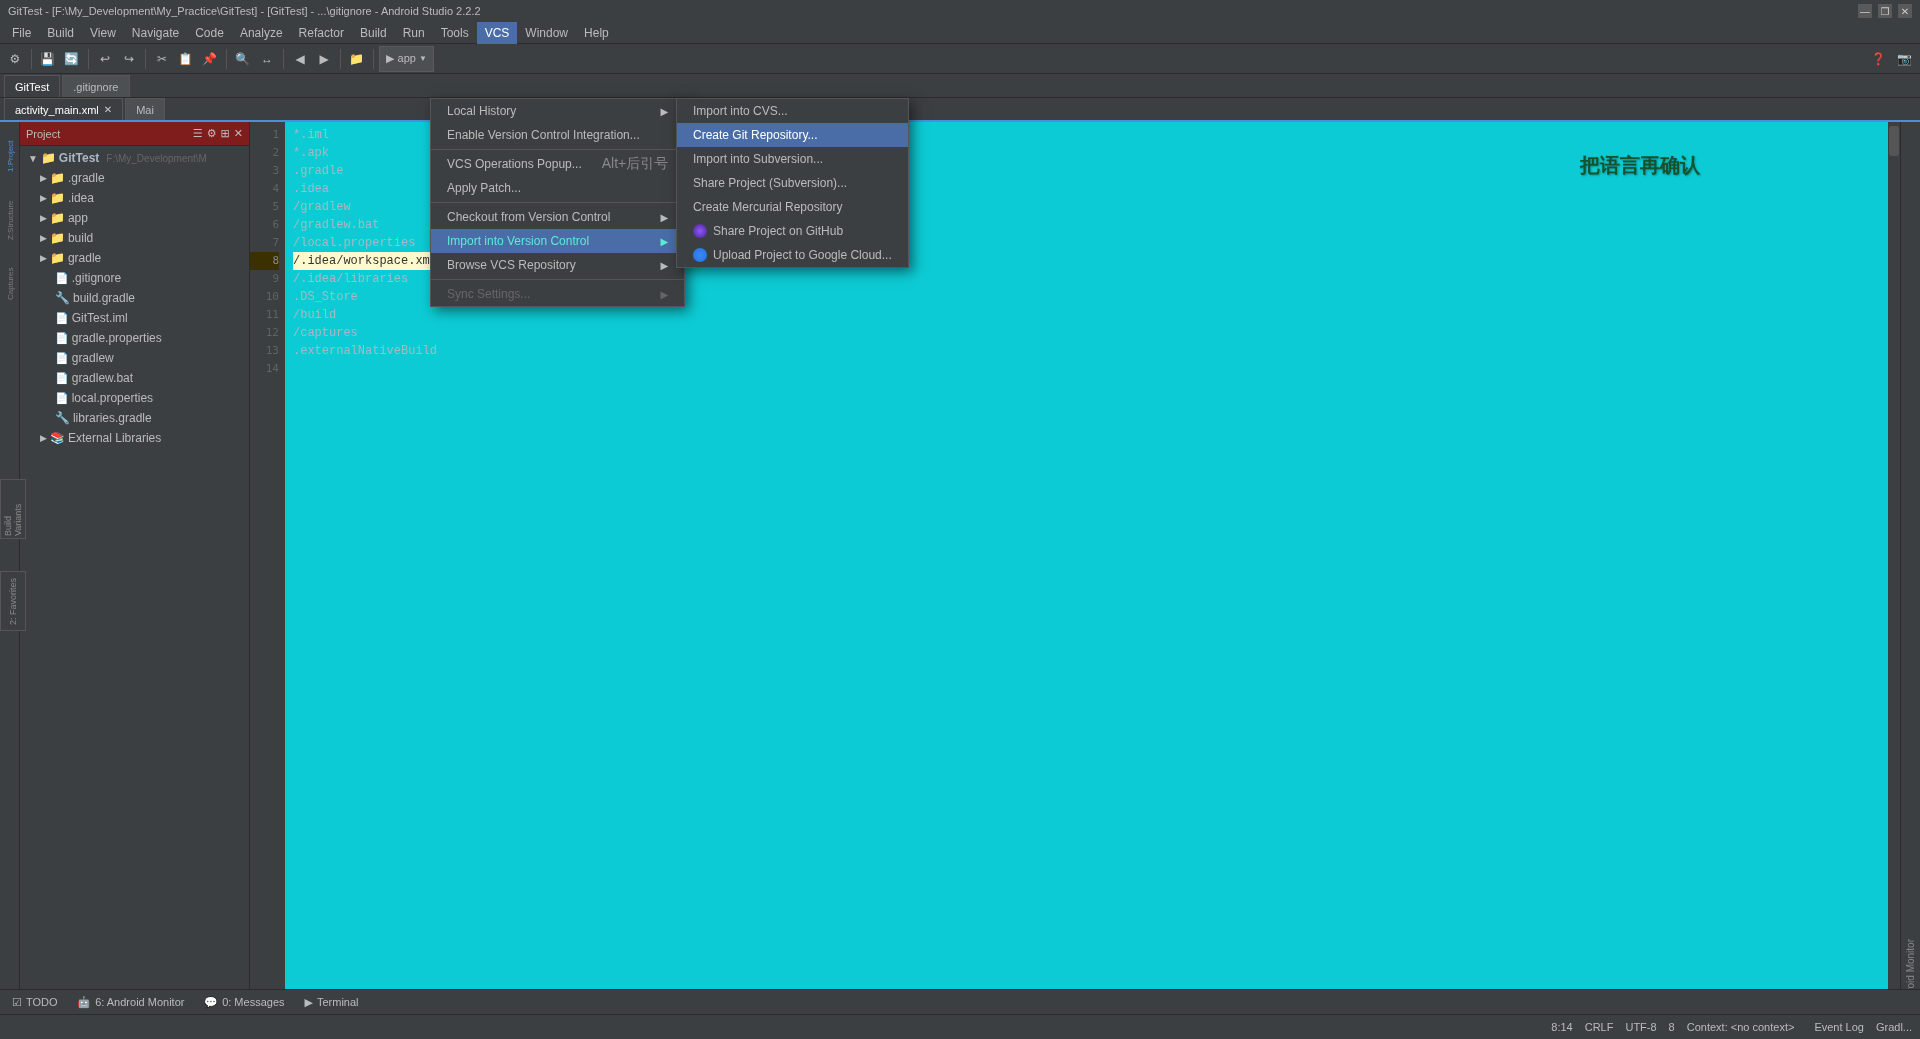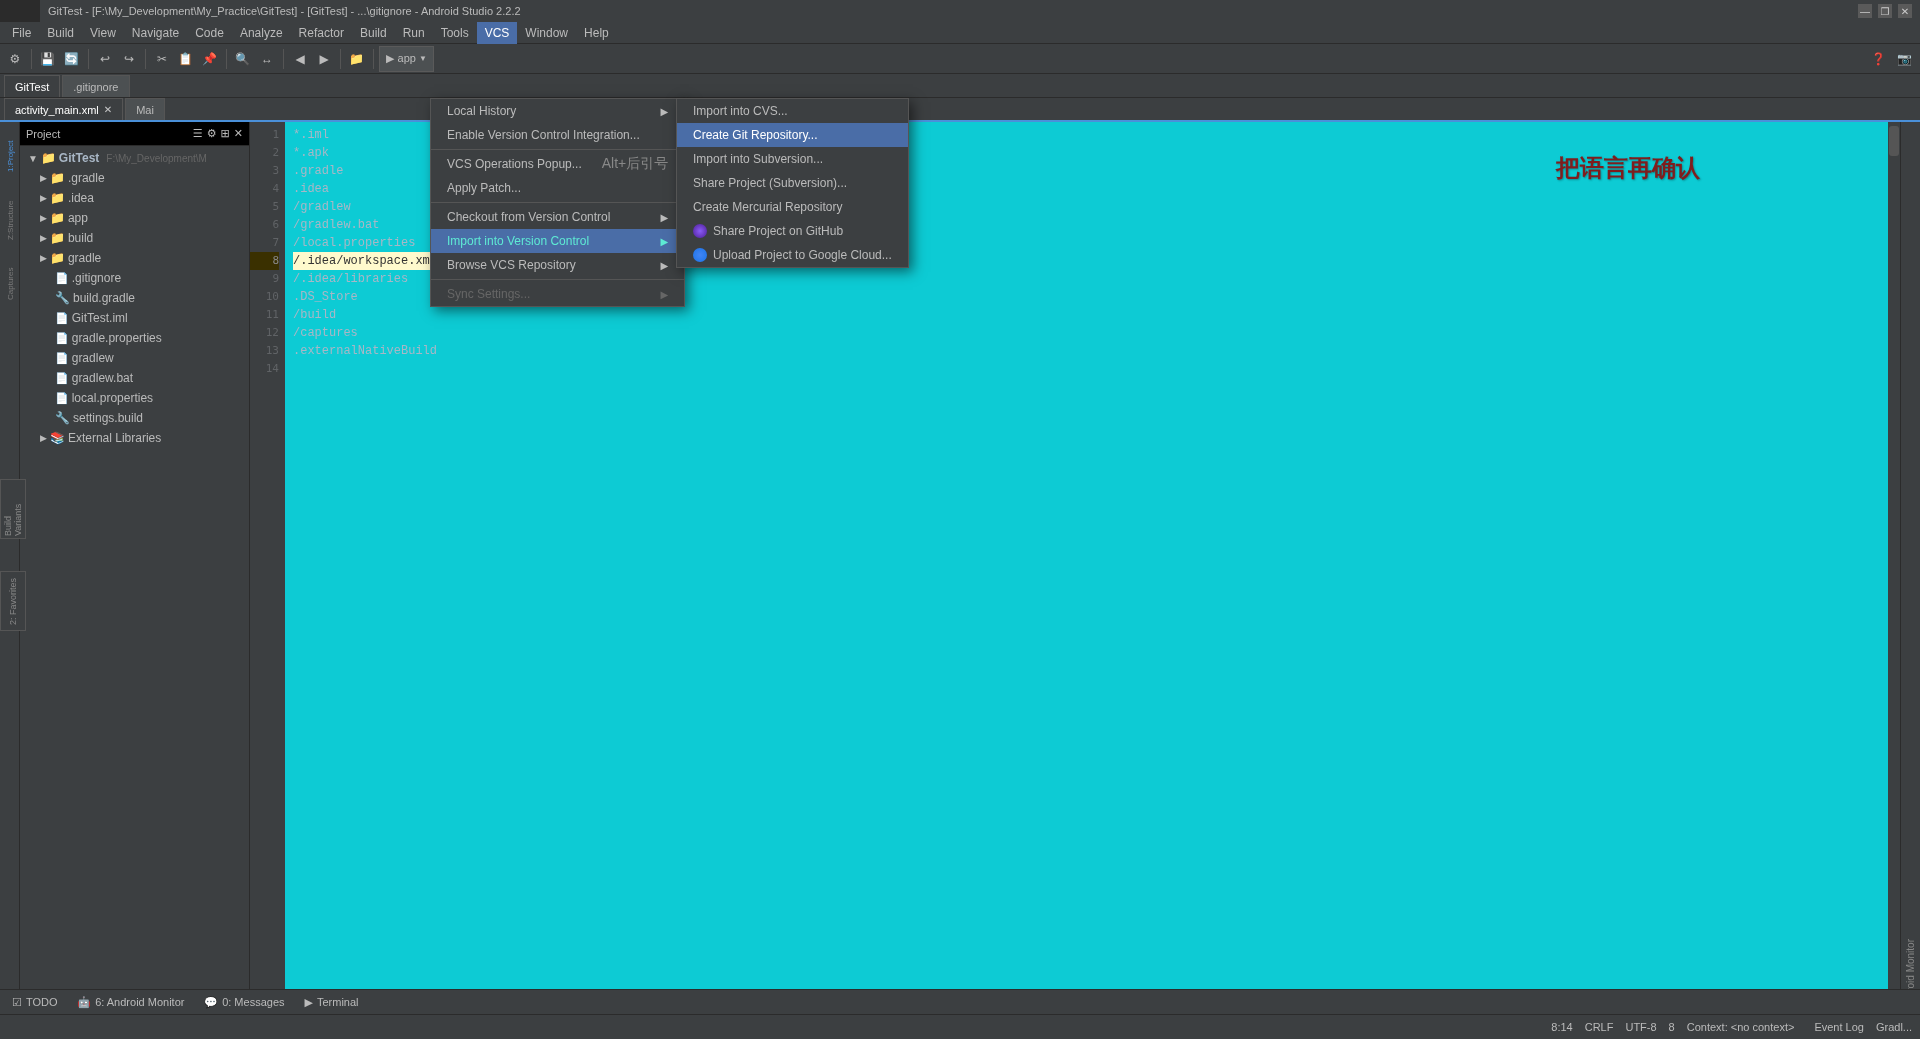--- a/index.html
+++ b/index.html
@@ -16,21 +16,20 @@
     
     #title-bar {
       height: 22px;
       background: #3c3f41;
       display: flex;
       align-items: center;
       justify-content: space-between;
       padding: 0 8px;
       color: #bbbbbb;
       font-size: 11px;
-      margin-left: 40px;
     }
     #title-bar-controls {
       display: flex;
       gap: 6px;
     }
     .title-btn {
       width: 14px;
       height: 14px;
       background: #5a5a5a;
       border: none;
@@ -168,21 +167,21 @@
     
     #project-panel {
       width: 230px;
       background: #3c3f41;
       border-right: 1px solid #2b2b2b;
       display: flex;
       flex-direction: column;
     }
     #project-header {
       height: 24px;
-      background: #000000;
+      background: #7f1d1d;
       display: flex;
       align-items: center;
       padding: 0 6px;
       font-size: 11px;
       color: #bbbbbb;
       gap: 4px;
       border-bottom: 1px solid #2b2b2b;
     }
     #project-tree {
       flex: 1;
@@ -331,23 +330,23 @@
     .submenu-item-selected {
       background: #4a6da7;
       color: white;
     }
 
     
     #watermark {
       position: absolute;
       top: 30px;
       right: 200px;
-      font-size: 24px;
+      font-size: 20px;
       font-weight: bold;
-      color: #7f1d1d;
+      color: #14532d;
       z-index: 500;
       font-family: Liberation Mono, monospace;
       text-shadow: 1px 1px 2px rgba(0,0,0,0.3);
     }
 
     
     #toolbar-right {
       margin-left: auto;
       display: flex;
       align-items: center;
@@ -517,21 +516,21 @@
         <span>gradlew.bat</span>
       </div>
       <div class="tree-item tree-indent-1">
         <span style="width:12px;"></span>
         <span class="file-icon">📄</span>
         <span>local.properties</span>
       </div>
       <div class="tree-item tree-indent-1">
         <span style="width:12px;"></span>
         <span class="gradle-icon">🔧</span>
-        <span>settings.build</span>
+        <span>libraries.gradle</span>
       </div>
       <div class="tree-item tree-indent-1">
         <span style="font-size:9px;">▶</span>
         <span class="folder-icon">📚</span>
         <span>External Libraries</span>
       </div>
     </div>
   </div>
 
   <div id="editor-area">

